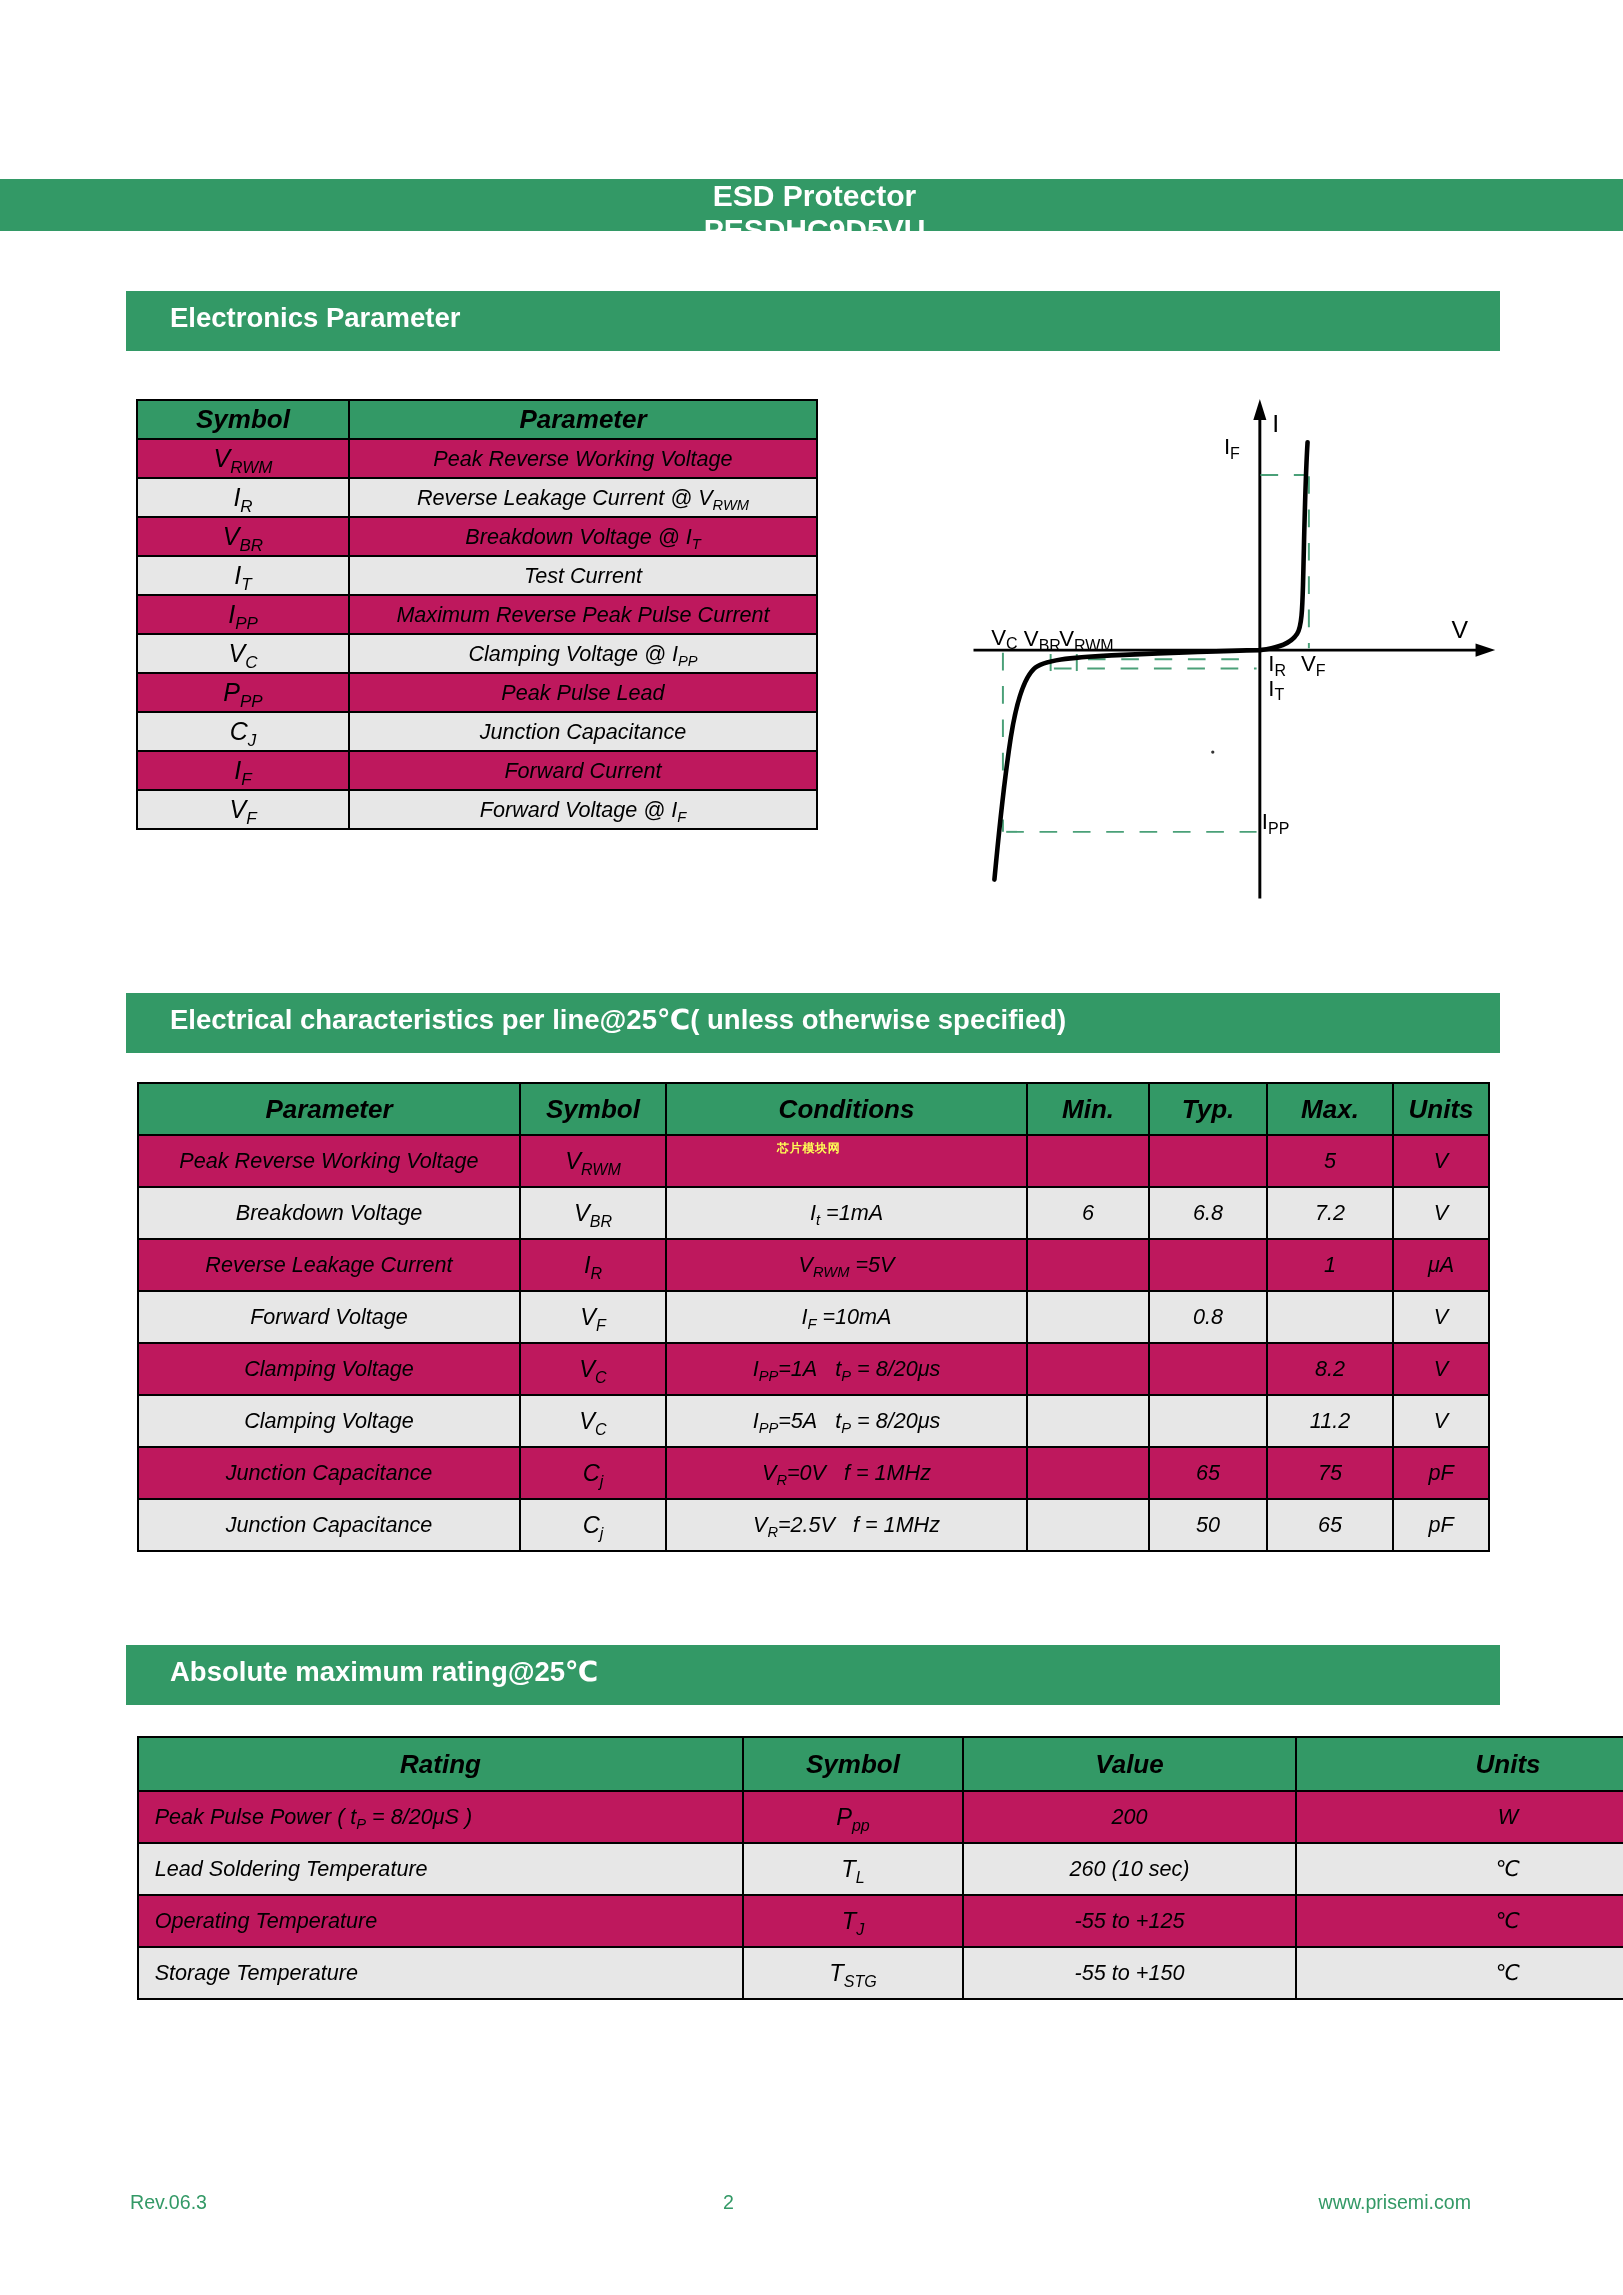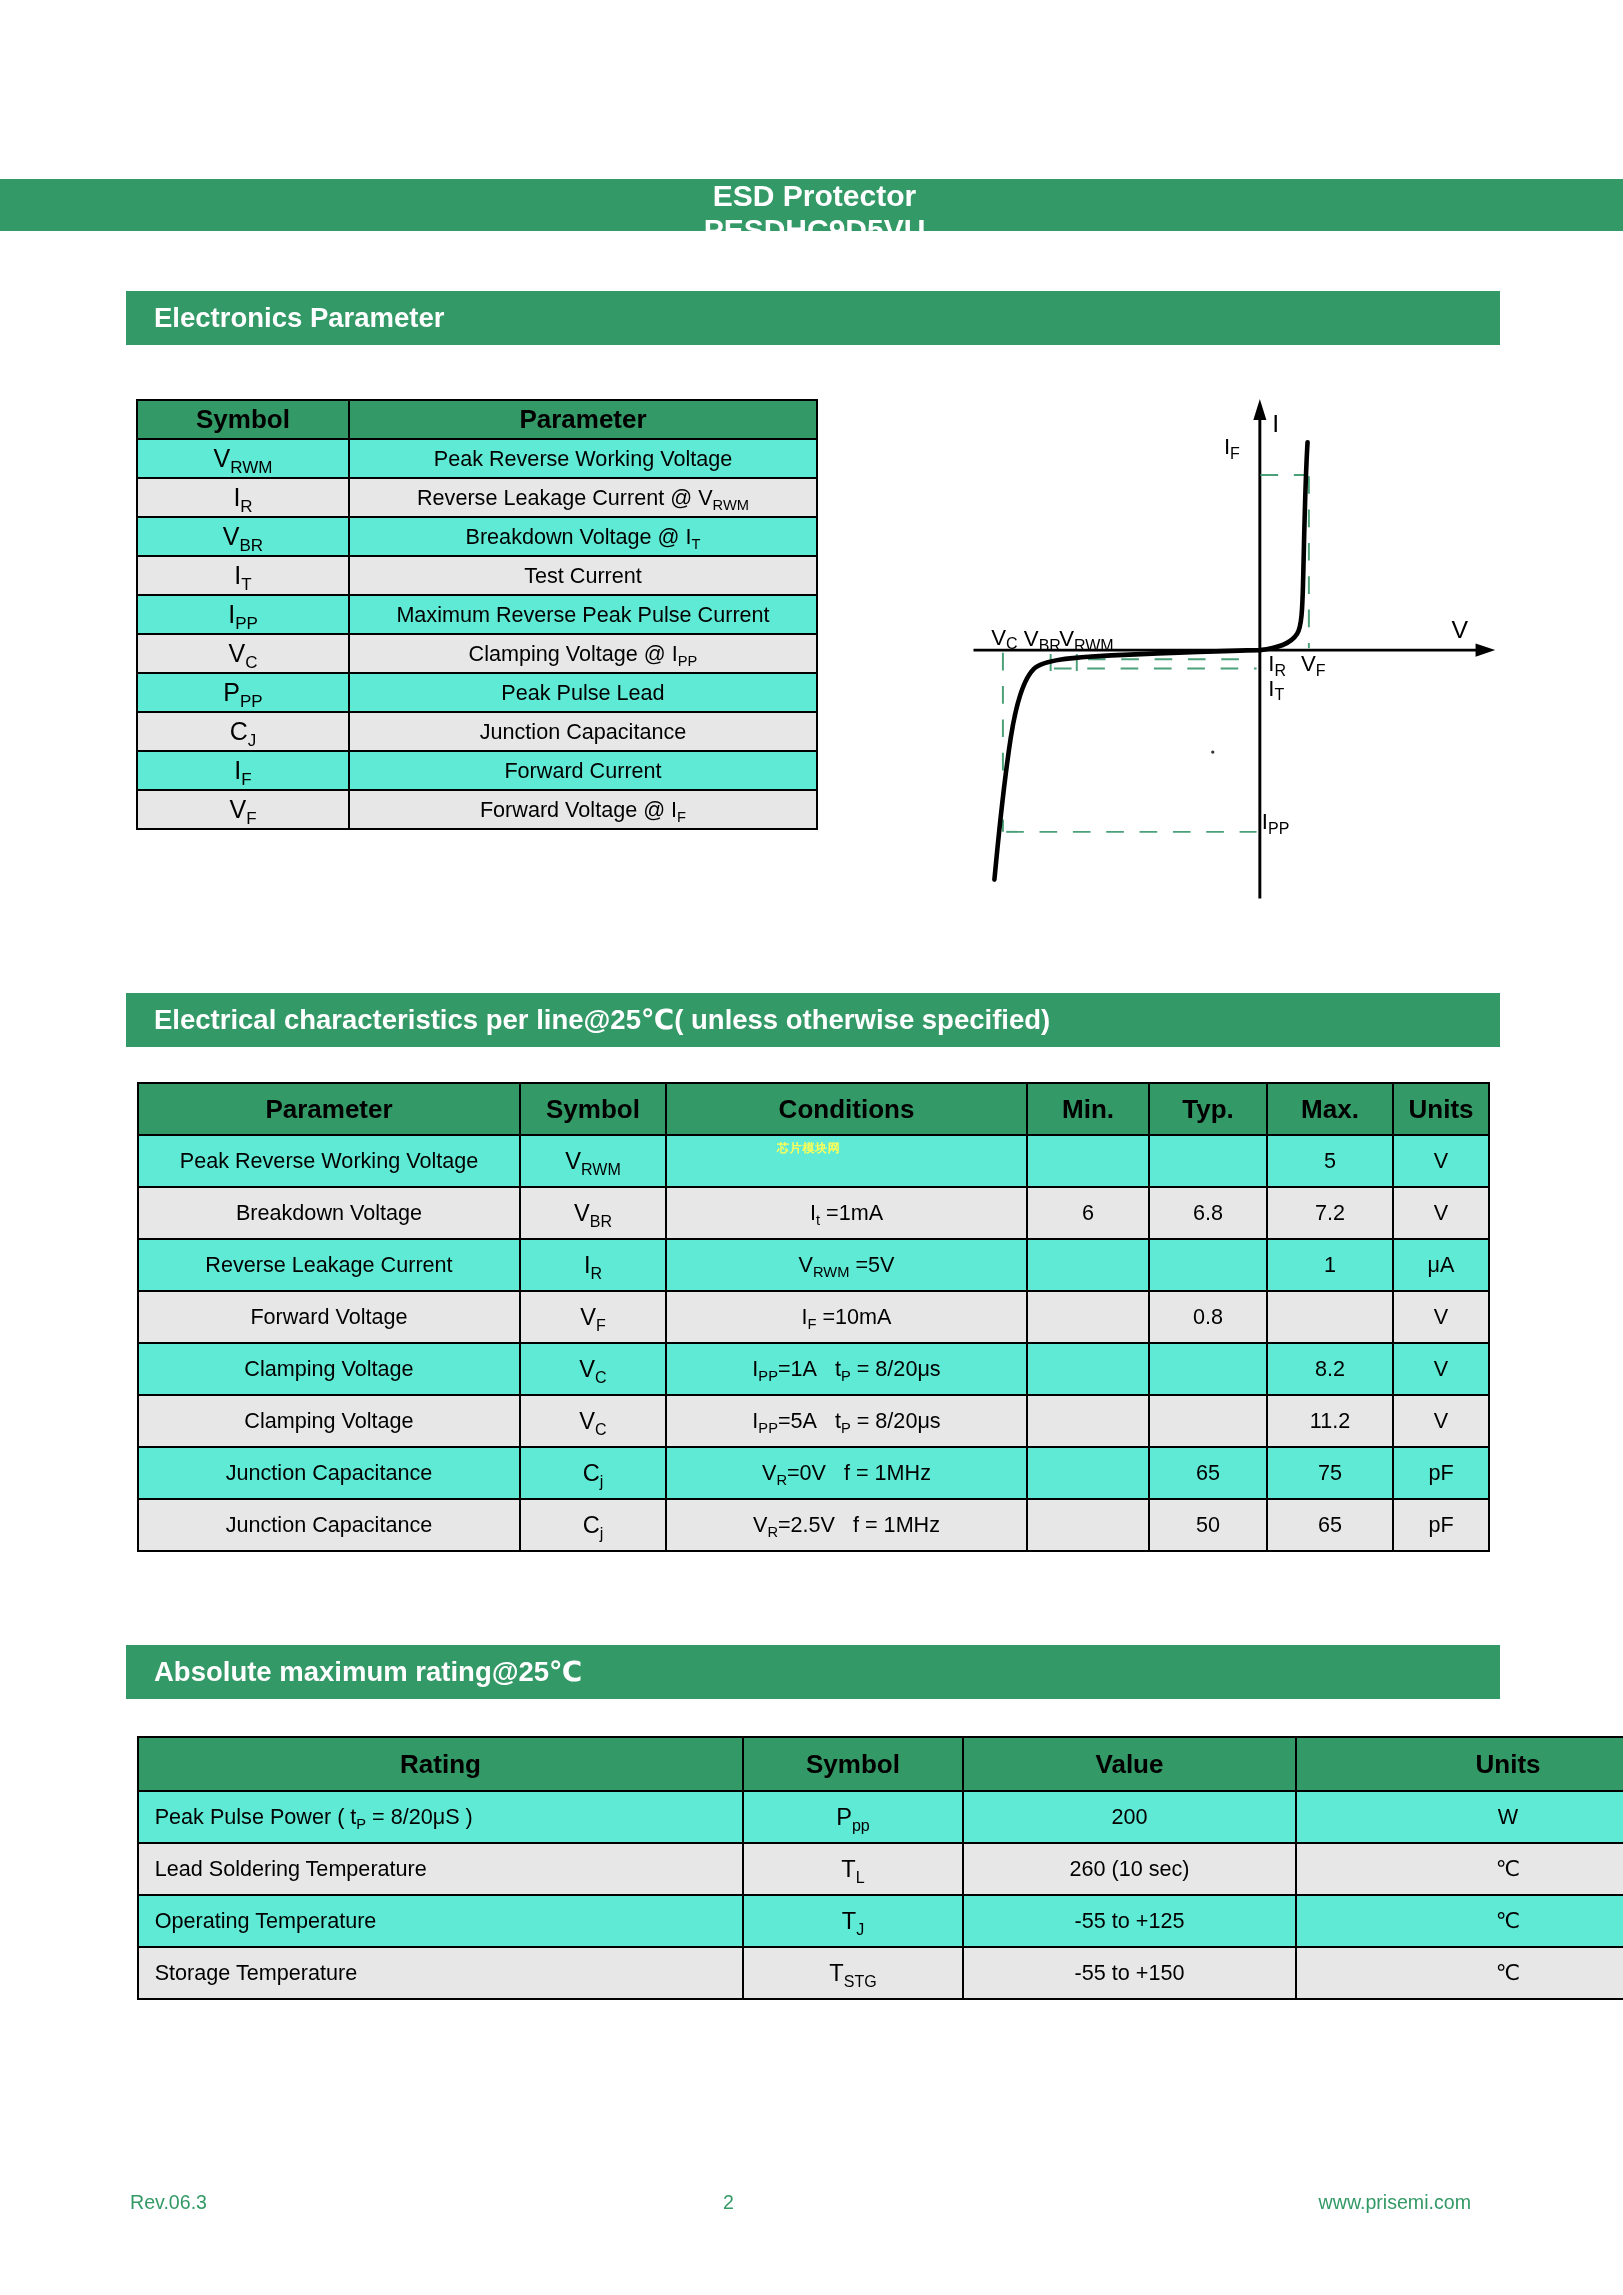--- a/index.html
+++ b/index.html
@@ -32,39 +32,40 @@
     padding-right:139px;
     color:#fff;
     font-weight:bold;
     font-size:30px;
     flex-direction:column;
   }
   
   .section-bar{
     position:absolute;
     left:126px;
-    width:1374px; height:54px;
+    width:1374px; height:60px;
     background:var(--green);
     color:#fff;
     font-weight:bold;
     font-size:27.5px;
     line-height:54px;
-    padding-left:28px;
+    padding-left:44px;
     white-space:nowrap;
   }
   .bar-1{top:291px;}
   .bar-2{top:993px;}
   .bar-3{top:1645px;}
   
   .data-table{
     position:absolute;
     border-collapse:collapse;
     table-layout:fixed;
-    background:#5eead4;
+    background:#be185d;
     font-size:21.6px;
+    font-style:italic;
   }
   .data-table th,
   .data-table td{
     border-left:2px solid #000;
     border-right:2px solid #000;
     border-top:2.6px solid #000;
     border-bottom:2.6px solid #000;
     text-align:center;
     vertical-align:middle;
     padding:0;

